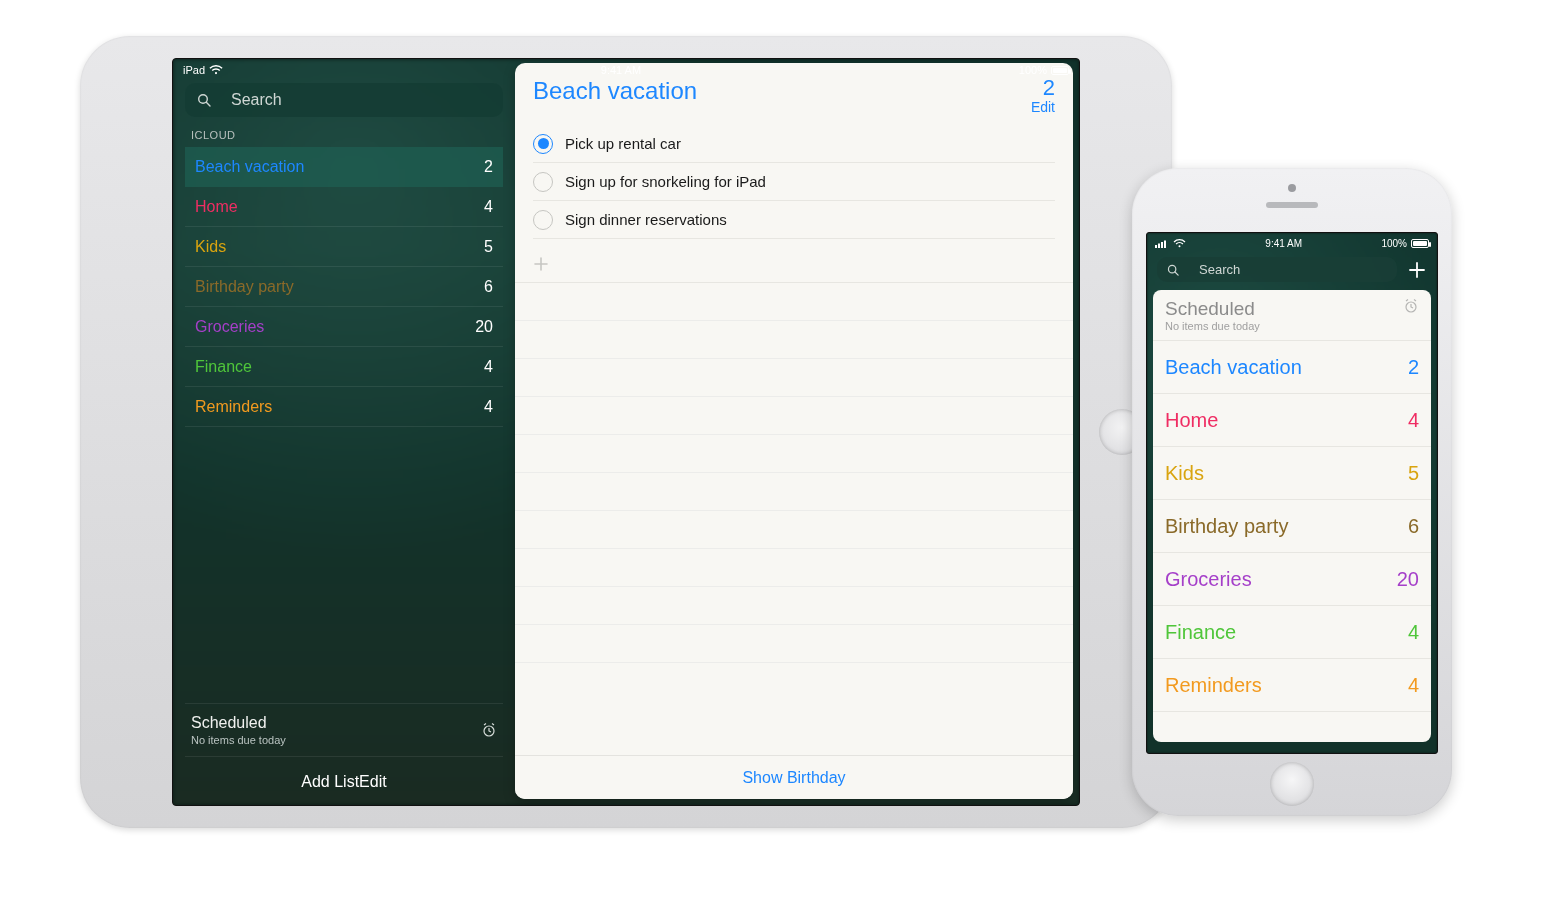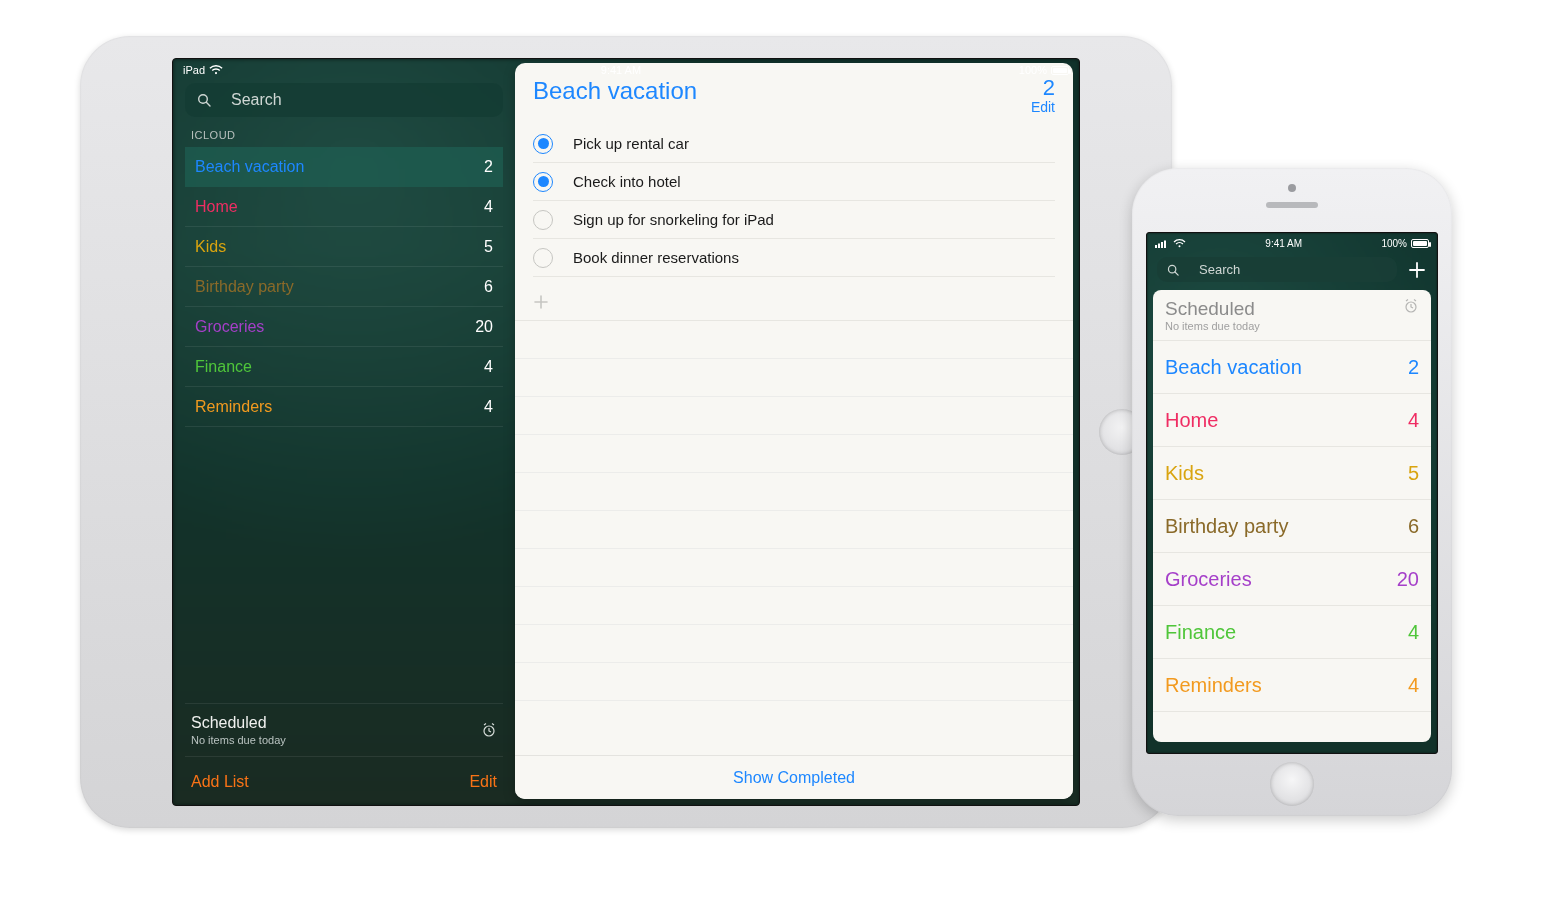--- a/index.html
+++ b/index.html
@@ -62,35 +62,35 @@
     display:flex;align-items:center;gap:20px;color:#cfd7d4;font-size:16px}
   .sb-section{margin-top:12px;font-size:11px;letter-spacing:0.5px;color:#b7c0bd;padding:0 6px}
   .sb-list{margin-top:6px;flex:1;overflow:hidden}
   .sb-row{display:flex;justify-content:space-between;align-items:center;
     height:40px;padding:0 10px;border-bottom:1px solid rgba(255,255,255,0.08);font-size:16px}
   .sb-row.sel{background:rgba(30,95,82,0.7);border-bottom-color:transparent}
   .sb-count{color:#fff;font-size:16px}
   .sb-sched{margin-top:24px;padding:10px 6px;border-top:1px solid rgba(255,255,255,0.08);border-bottom:1px solid rgba(255,255,255,0.08);
     display:flex;justify-content:space-between;align-items:center;color:#f0f1ef}
   .sb-sched .sub{font-size:11px;color:#b9c3c0;margin-top:2px}
-  .sb-footer{margin-top:auto;display:flex;justify-content:space-between;padding:16px 6px 14px;color:#f97316;font-size:16px}
+  .sb-footer{margin-top:auto;display:flex;justify-content:center;padding:16px 6px 14px;color:#ffffff;font-size:16px}
 
   
   .detail-card{margin:4px 6px 6px 0;flex:1;background:#f8f7f3;border-radius:10px;
     box-shadow:0 4px 12px rgba(0,0,0,0.25);position:relative;overflow:hidden;
     background-image:
       linear-gradient(#f8f7f3,#f8f7f3);
   }
   .detail-head{display:flex;justify-content:space-between;padding:14px 18px 4px 18px}
   .detail-title{color:#1d87ff;font-size:24px}
   .detail-right{text-align:right;color:#1d87ff}
   .detail-right .big{font-size:22px;line-height:1}
   .detail-right .small{font-size:14px}
   .task-list{padding:6px 18px}
-  .task-row{display:flex;align-items:center;gap:20px;height:38px;border-bottom:1px solid #e7e6e1;font-size:15px;color:#1a1a1a}
+  .task-row{display:flex;align-items:center;gap:12px;height:38px;border-bottom:1px solid #e7e6e1;font-size:15px;color:#1a1a1a}
   .bullet{width:20px;height:20px;border-radius:50%;border:1.5px solid #c6c6c2;display:inline-flex;align-items:center;justify-content:center}
   .bullet.on{border-color:#1d87ff}
   .bullet.on::after{content:"";width:11px;height:11px;background:#1d87ff;border-radius:50%}
   .plus-row{display:flex;align-items:center;height:38px;padding:0 18px;color:#c6c6c2;border-bottom:1px solid #e7e6e1}
   .ruled{position:absolute;left:0;right:0;height:420px;display:block}
   .ruled div{height:38px;border-bottom:1px solid #ececea}
   .detail-foot{position:absolute;bottom:0;left:0;right:0;height:44px;display:flex;
     align-items:center;justify-content:center;color:#1d87ff;font-size:16px;border-top:1px solid #e4e3df;background:#f8f7f3}
 
   
@@ -222,30 +222,26 @@
             <div class="big">2</div>
             <div class="small">Edit</div>
           </div>
         </div>
         <div class="task-list" id="task-list">
             <div class="task-row">
               <span class="bullet on"></span>
               <span>Pick up rental car</span>
             </div>
             <div class="task-row">
-              <span class="bullet on"></span>
-              <span>Check into hotel</span>
+              <span class="bullet"></span>
+              <span>Sign up for snorkeling for iPad</span>
             </div>
             <div class="task-row">
               <span class="bullet"></span>
-              <span>Sign up for snorkeling for iPad</span>
-            </div>
-            <div class="task-row">
-              <span class="bullet"></span>
-              <span>Book dinner reservations</span>
+              <span>Sign dinner reservations</span>
             </div>
           </div>
         <div class="plus-row">
           <span class="plus-icon">
             <svg width="16" height="16" viewBox="0 0 16 16">
                 <path d="M8 2v12M2 8h12" stroke="#c6c6c2" stroke-width="1.6" stroke-linecap="round"></path>
               </svg>
           </span>
         </div>
         <div class="ruled">
@@ -254,21 +250,21 @@
             <div></div>
             <div></div>
             <div></div>
             <div></div>
             <div></div>
             <div></div>
             <div></div>
             <div></div>
           </div>
         <div class="detail-foot">
-          <span>Show Completed</span>
+          <span>Show Birthday</span>
         </div>
       </div>
     </div>
   </div>
 </div>
 
 <div class="iphone-frame">
   <div class="iphone-cam"></div>
   <div class="iphone-speaker"></div>
   <div class="iphone-home"></div>

